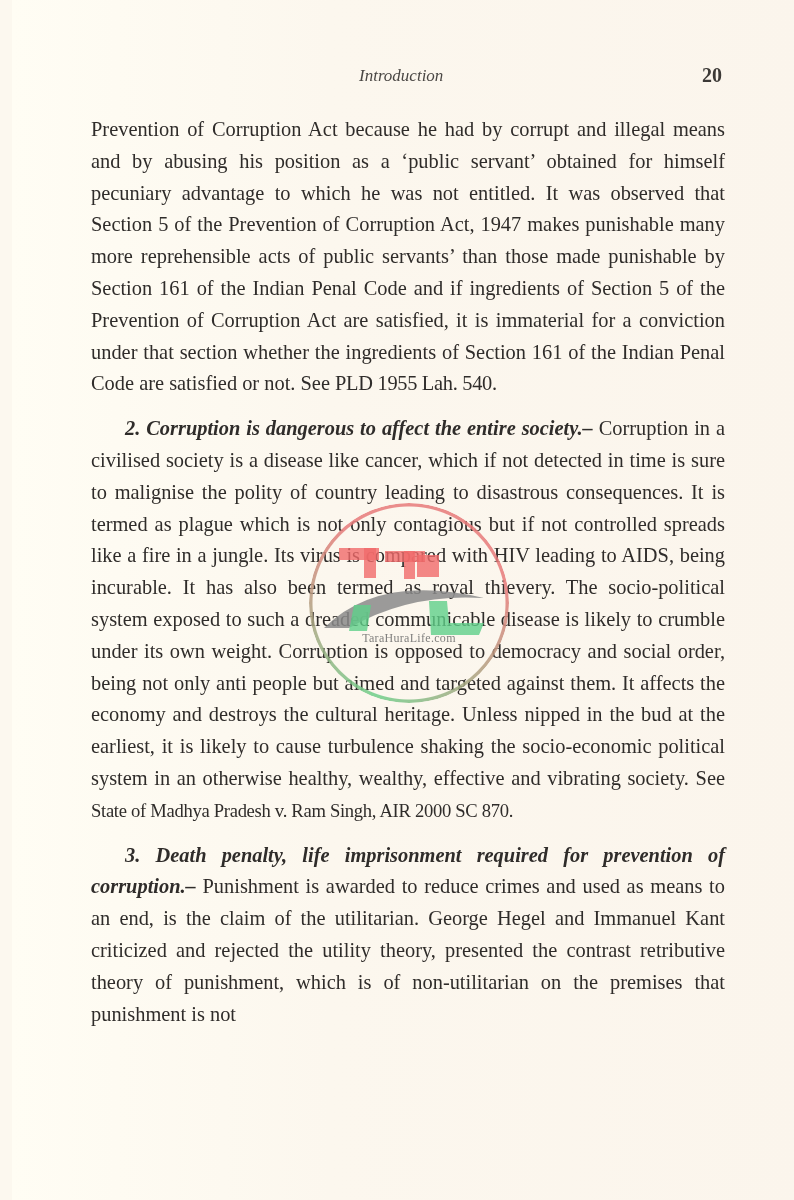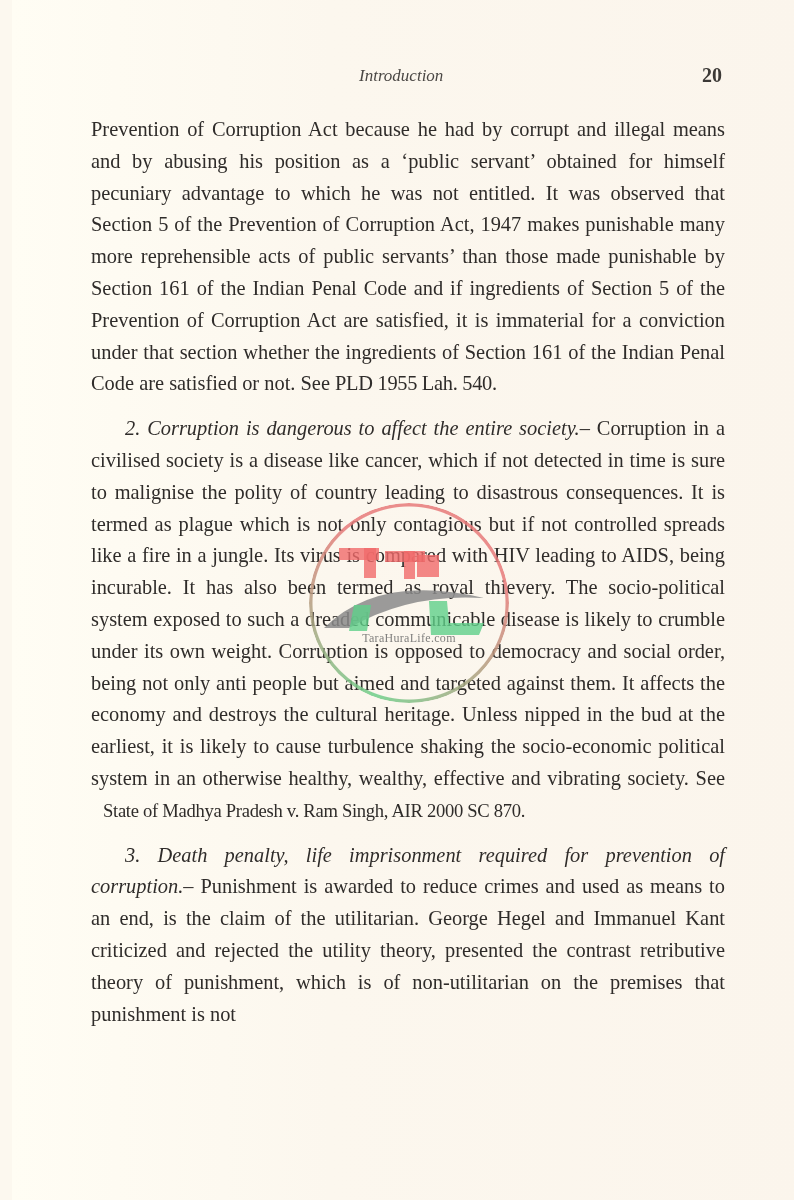--- a/index.html
+++ b/index.html
@@ -59,29 +59,28 @@
     .body-text p {
       margin: 0;
     }
     .para-gap {
       height: 13px;
     }
     .indent {
       text-indent: 34px;
     }
     .heading {
-      font-weight: normal;
+      font-weight: bold;
       font-style: italic;
     }
     .cite {
       letter-spacing: -0.3px;
     }
     .cite.narrow {
       font-size: 18.6px;
-      margin-left: 12px;
     }
     .watermark {
       position: absolute;
       left: 297px;
       top: 503px;
       width: 200px;
       height: 200px;
       pointer-events: none;
     }
     .watermark-circle {

